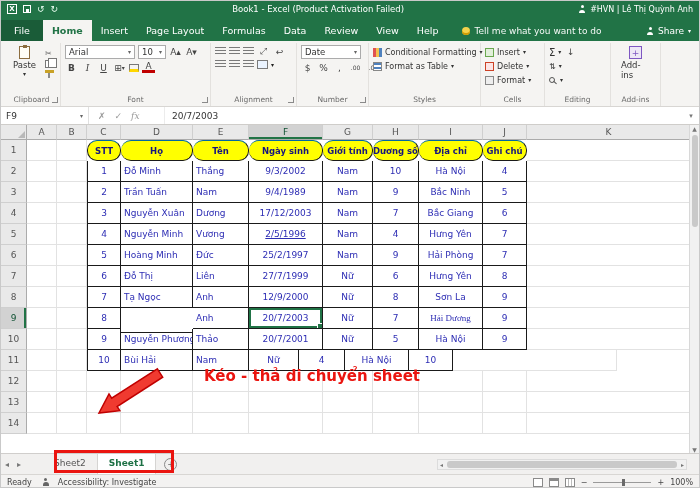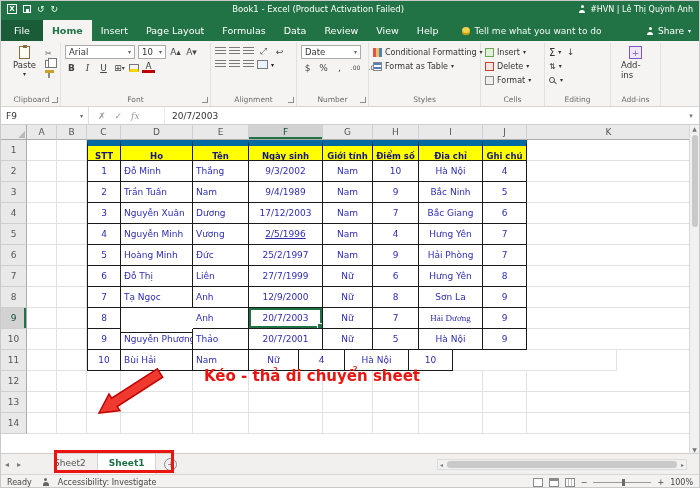--- a/index.html
+++ b/index.html
@@ -92,21 +92,21 @@
              text-align:center; font-size:9px; color:#555; line-height:15px; cursor:pointer; }
   .colhead.selhead { background:#d2d2d2; box-shadow:inset 0 -2px 0 #217346; color:#0f5132; }
   .grow { display:flex; height:21px; }
   .rowhead { width:26px; flex:none; background:#e9e9e9; border-right:1px solid #ababab; border-bottom:1px solid #cfcfcf;
              text-align:center; font-size:9px; color:#555; line-height:21px; cursor:pointer; }
   .rowhead.selhead { background:#d2d2d2; box-shadow:inset -2px 0 0 #217346; color:#0f5132; }
   .cell { flex:none; border-right:1px solid #e2e2e2; border-bottom:1px solid #e2e2e2; font-size:9px;
           line-height:20px; overflow:hidden; white-space:nowrap; text-align:center; }
   .cell.tb { border-right:1px solid #1a1a1a; border-bottom:1px solid #1a1a1a; }
   .cell.tb-l { border-left:1px solid #1a1a1a; }
-  .cell.tb-t { border-top:6px solid #0369a1; }
+  .cell.tb-t { border-top:1px solid #0369a1;border-radius:10px; }
   .cell.thead { background:#ffff00; color:#15157e; font-weight:bold; font-size:8.5px; }
   .cell.tdata { color:#2d2db4; }
   .cell.selcell { box-shadow:inset 0 0 0 2px #217346; position:relative; }
   .cell.selcell::after { content:''; position:absolute; right:-1px; bottom:-1px; width:4px; height:4px;
                          background:#217346; border:1px solid #fff; }
   .vscroll { position:absolute; top:0; right:0; width:10px; height:100%; background:#f1f1f1;
              border-left:1px solid #d8d8d8; display:flex; flex-direction:column; align-items:center; font-size:6px; color:#777; }
   .vthumb { width:6px; height:92px; background:#c9c9c9; border-radius:3px; margin-top:3px; }
 
   
@@ -352,21 +352,21 @@
   <div>
       <div class="grow">
         <div class="rowhead">1</div>
         <div class="cell" style="width: 30px;"></div>
         <div class="cell" style="width: 30px;"></div>
         <div class="cell thead tb tb-t tb-l" style="width: 34px;">STT</div>
         <div class="cell thead tb tb-t" style="width: 72px;">Họ</div>
         <div class="cell thead tb tb-t" style="width: 56px;">Tên</div>
         <div class="cell thead tb tb-t" style="width: 74px;">Ngày sinh</div>
         <div class="cell thead tb tb-t" style="width: 50px;">Giới tính</div>
-        <div class="cell thead tb tb-t" style="width: 46px;">Điểm số</div>
+        <div class="cell thead tb tb-t" style="width: 46px;">Dương số</div>
         <div class="cell thead tb tb-t" style="width: 64px;">Địa chỉ</div>
         <div class="cell thead tb tb-t" style="width: 44px;">Ghi chú</div>
         <div class="cell" style="width: 164px;"></div>
       </div>
       <div class="grow">
         <div class="rowhead">2</div>
         <div class="cell" style="width: 30px;"></div>
         <div class="cell" style="width: 30px;"></div>
         <div class="cell tdata tb tb-l" style="width: 34px; text-align: center;">1</div>
         <div class="cell tdata tb" style="width: 72px; text-align: left; padding-left: 3px;">Đỗ Minh</div>

